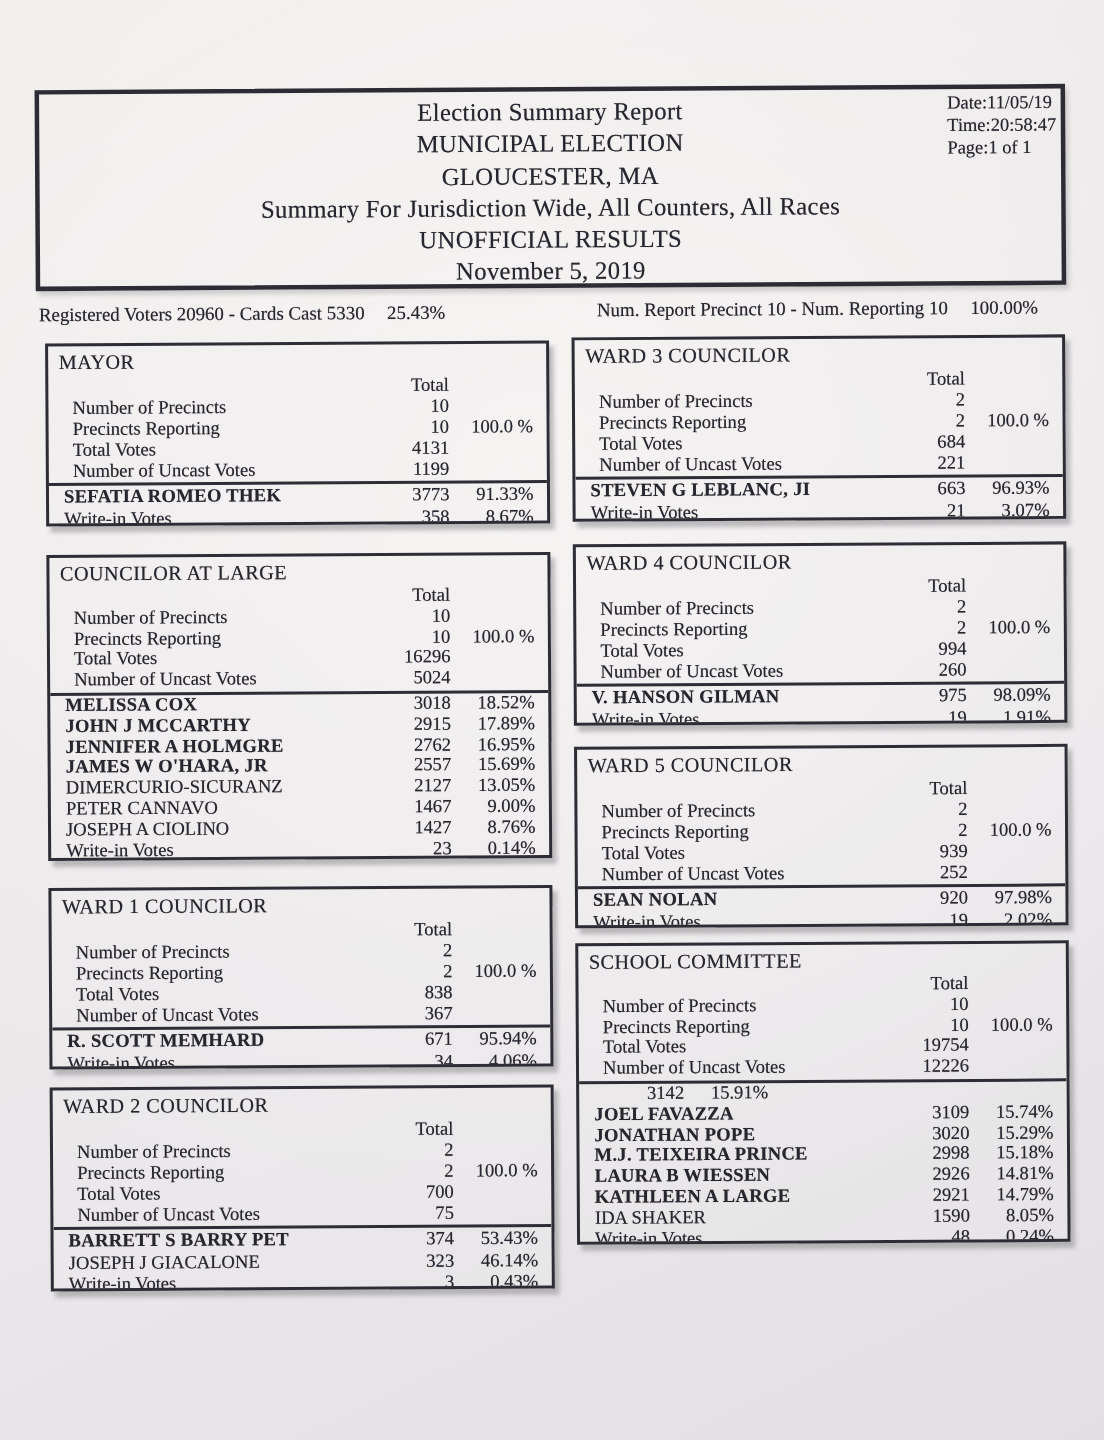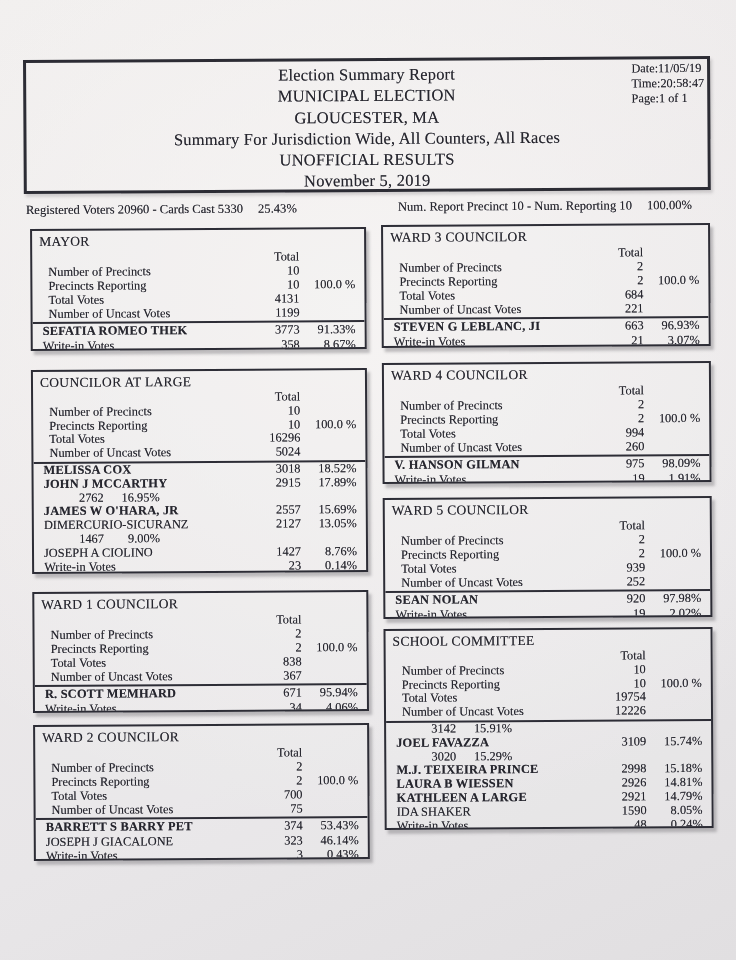--- a/index.html
+++ b/index.html
@@ -158,34 +158,36 @@
             <span class="lbl">MELISSA COX</span>
             <span class="val">3018</span>
             <span class="pct">18.52%</span>
           </div>
           <div class="row cand bold">
             <span class="lbl">JOHN J MCCARTHY</span>
             <span class="val">2915</span>
             <span class="pct">17.89%</span>
           </div>
           <div class="row cand bold">
+            <span class="lbl">JENNIFER A HOLMGRE</span>
             <span class="val">2762</span>
             <span class="pct">16.95%</span>
           </div>
           <div class="row cand bold">
             <span class="lbl">JAMES W O'HARA, JR</span>
             <span class="val">2557</span>
             <span class="pct">15.69%</span>
           </div>
           <div class="row cand">
             <span class="lbl">DIMERCURIO-SICURANZ</span>
             <span class="val">2127</span>
             <span class="pct">13.05%</span>
           </div>
           <div class="row cand">
+            <span class="lbl">PETER CANNAVO</span>
             <span class="val">1467</span>
             <span class="pct">9.00%</span>
           </div>
           <div class="row cand">
             <span class="lbl">JOSEPH A CIOLINO</span>
             <span class="val">1427</span>
             <span class="pct">8.76%</span>
           </div>
           <div class="row cand">
             <span class="lbl">Write-in Votes</span>
@@ -448,20 +450,21 @@
           <div class="row cand bold">
             <span class="val">3142</span>
             <span class="pct">15.91%</span>
           </div>
           <div class="row cand bold">
             <span class="lbl">JOEL FAVAZZA</span>
             <span class="val">3109</span>
             <span class="pct">15.74%</span>
           </div>
           <div class="row cand bold">
+            <span class="lbl">JONATHAN POPE</span>
             <span class="val">3020</span>
             <span class="pct">15.29%</span>
           </div>
           <div class="row cand bold">
             <span class="lbl">M.J. TEIXEIRA PRINCE</span>
             <span class="val">2998</span>
             <span class="pct">15.18%</span>
           </div>
           <div class="row cand bold">
             <span class="lbl">LAURA B WIESSEN</span>

